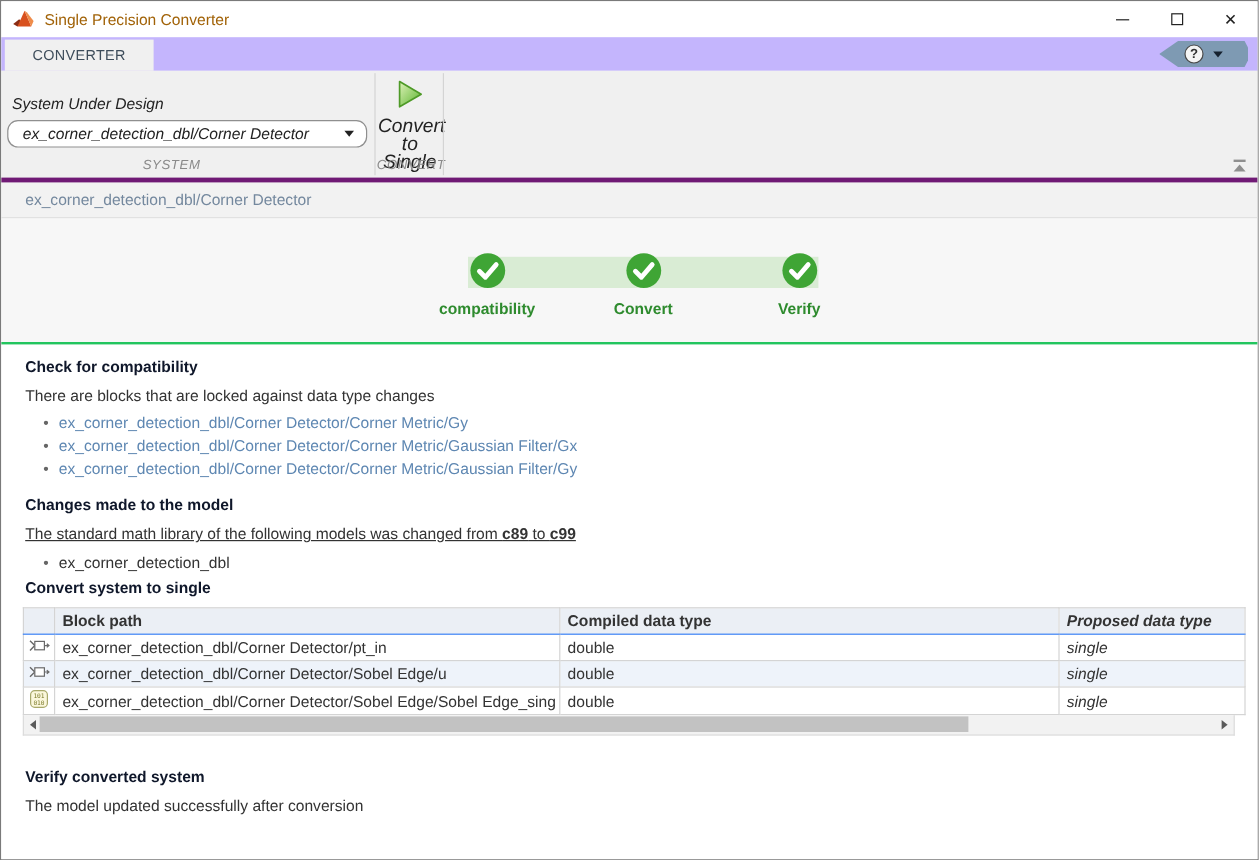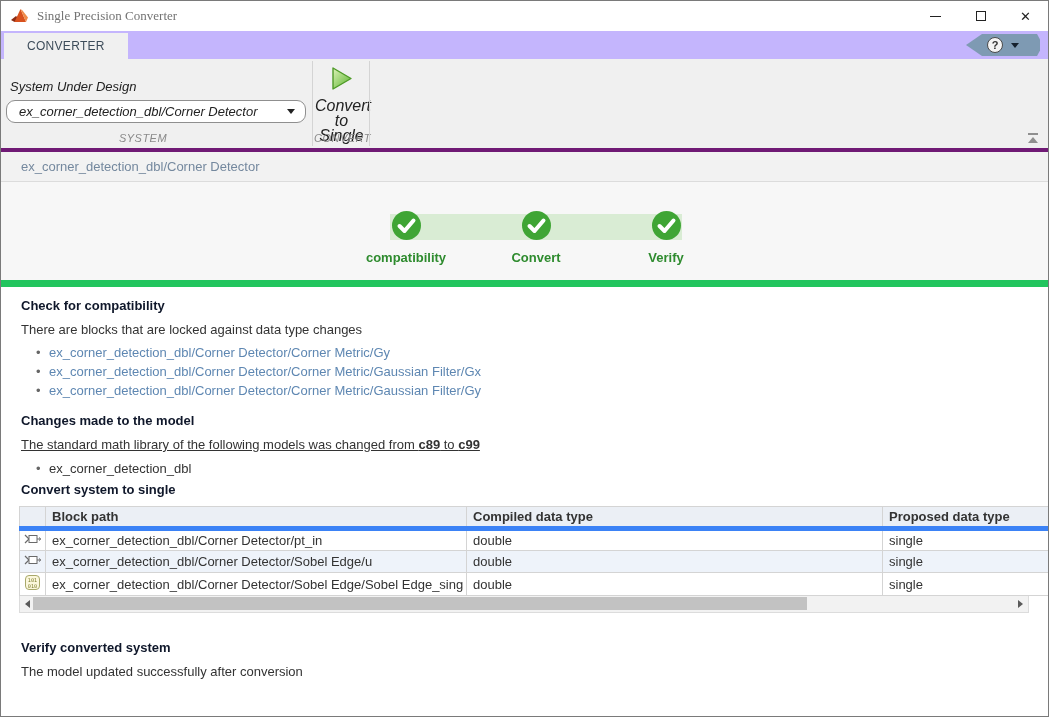--- a/index.html
+++ b/index.html
@@ -3,21 +3,21 @@
 <meta charset="utf-8">
 <style>
   * { box-sizing: border-box; margin: 0; padding: 0; }
   html,body { width:1049px; height:717px; }
   body { font-family:"Liberation Sans", sans-serif; font-size:13px; color:#333; }
   .window { width:1049px; height:717px; border:1px solid #7a7a7a; background:#fff; display:flex; flex-direction:column; overflow:hidden; }
 
   
   .titlebar { height:30px; background:#fff; display:flex; align-items:center; flex:0 0 auto; }
   .titlebar .logo { margin:0 8px 0 9px; display:flex; }
-  .titlebar .title { font-size:13px; color:#737373;font-family:Liberation Serif, serif; }
+  .titlebar .title { font-size:13px; color:#a16207; }
   .win-controls { margin-left:auto; display:flex; height:100%; }
   .win-btn { width:45px; height:100%; display:flex; align-items:center; justify-content:center; cursor:default; }
   .min-glyph { width:11px; height:0; border-top:1px solid #222; display:block; }
   .max-glyph { width:10px; height:10px; border:1px solid #222; display:block; }
   .close-glyph { font-size:13px; color:#222; line-height:1; }
 
   
   .ribbon { height:28px; background:#c4b5fd; position:relative; display:flex; align-items:flex-end; flex:0 0 auto; }
   .ribbon-tab { height:26px; margin-left:3px; background:#f0f0f0; padding:0 23px; display:flex; align-items:center; font-size:12px; color:#3d4c5a; letter-spacing:0.3px; }
   .help-btn { position:absolute; right:8px; top:3px; height:22px; width:74px; background:#7e9ab3; display:flex; align-items:center; justify-content:center; gap:8px; clip-path:polygon(16px 0, 96% 0, 100% 25%, 100% 75%, 96% 100%, 16px 100%, 0 50%); }
@@ -37,21 +37,21 @@
   .convert-btn { position:absolute; left:314px; top:6px; width:53px; height:66px; display:flex; flex-direction:column; align-items:center; text-align:center; cursor:default; }
   .convert-btn .lbl { font-size:16px; color:#222; line-height:15px; margin-top:3px; width:53px; }
   .collapse-btn { position:absolute; right:8px; bottom:3px; width:14px; height:12px; display:flex; flex-direction:column; align-items:center; }
   .collapse-bar { width:10px; height:2px; background:#8f8f8f; margin-bottom:2px; }
   .collapse-tri { width:0; height:0; border-left:5px solid transparent; border-right:5px solid transparent; border-bottom:6px solid #8f8f8f; }
 
   
   .breadcrumb { height:30px; background:#f2f2f2; border-bottom:1px solid #dcdcdc; display:flex; align-items:center; padding-left:20px; color:#74889e; font-size:13px; flex:0 0 auto; }
 
   
-  .progress { height:105px; background:#f7f7f7; border-bottom:7px solid #22c55e; position:relative; flex:0 0 auto; }
+  .progress { height:105px; background:#f7f7f7; border-bottom:2px solid #22c55e; position:relative; flex:0 0 auto; }
   .progress-bar { position:absolute; left:389px; top:32px; width:292px; height:26px; background:#d9ecd4; }
   .step { position:absolute; top:28px; width:120px; display:flex; flex-direction:column; align-items:center; }
   .step-label { margin-top:6px; font-size:13px; font-weight:bold; color:#2e8b2e; }
 
   
   .content { background:#fff; flex:1 1 auto; padding:0 20px; overflow:hidden; }
   .sec-h { font-size:13px; font-weight:bold; color:#0f172a; }
   .h-compat { margin-top:11px; }
   .p-compat { margin-top:9px; }
   ul.plain { list-style:none; margin-top:6px; }
@@ -59,25 +59,25 @@
   ul.plain li::before { content:"\2022"; position:absolute; left:15px; color:#666; }
   a.link { color:#5e87b2; text-decoration:none; }
   .h-changes { margin-top:13px; }
   .p-changes { margin-top:9px;text-decoration:underline; }
   .h-convert { margin-top:4px; }
   .h-verify { margin-top:27px; }
   .p-verify { margin-top:9px; }
 
   table.conv { border-collapse:collapse; table-layout:fixed; width:1010px; margin:9px 0 0 -2px; }
   table.conv th, table.conv td { border:1px solid #d4d4d4; padding:2px 6px; font-size:13px; text-align:left; white-space:nowrap; overflow:hidden; height:22px; }
-  table.conv th { background:#ebeff5; font-weight:bold; color:#333; border-bottom:5px solid #3b82f6; }
+  table.conv th { background:#ebeff5; font-weight:bold; color:#333; border-bottom:1px solid #3b82f6; }
   table.conv .c-icon { width:26px; padding:2px 3px; text-align:center; }
   table.conv .c-path { width:421px; }
   table.conv .c-comp { width:416px;margin-top:16px; }
-  table.conv .c-prop { width:168px; }
+  table.conv .c-prop { width:155px;font-style:italic; }
   table.conv tr.alt td { background:#eef3fa; }
   table.conv { border:1px solid #c3c3c3; }
 
   .hscroll { position:relative; width:1010px; height:17px; margin-left:-2px; background:#f2f2f2; border:1px solid #dcdcdc; border-top:none; }
   .hs-arrow { position:absolute; top:0; width:15px; height:15px; display:flex; align-items:center; justify-content:center; }
   .hs-left { left:0; }
   .hs-right { right:0; }
   .tri-l { width:0; height:0; border-top:4px solid transparent; border-bottom:4px solid transparent; border-right:5px solid #5a5a5a; }
   .tri-r { width:0; height:0; border-top:4px solid transparent; border-bottom:4px solid transparent; border-left:5px solid #5a5a5a; }
   .hs-thumb { position:absolute; left:13px; top:1px; width:774px; height:13px; background:#c2c2c2; }

